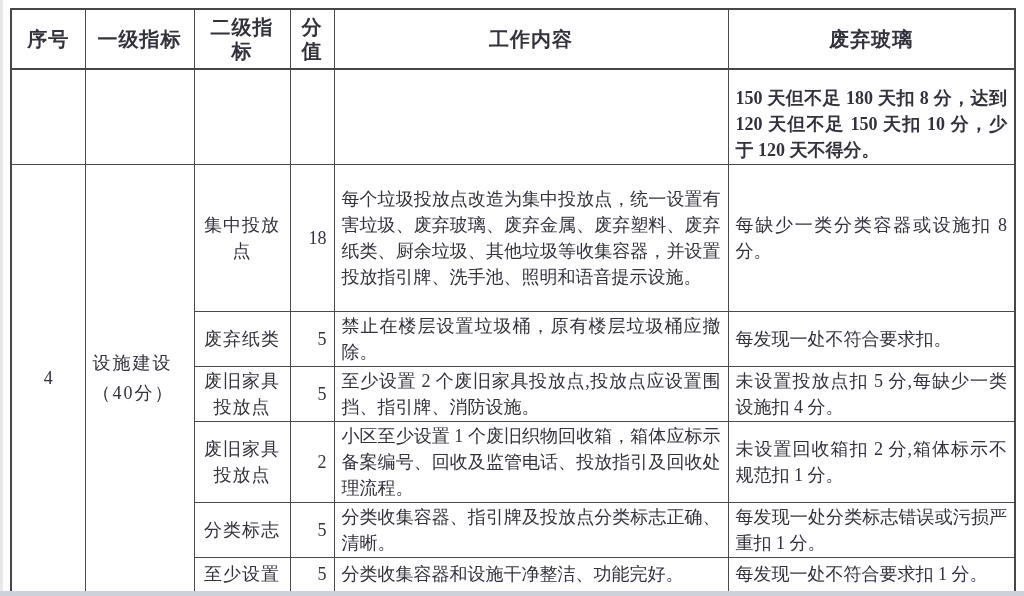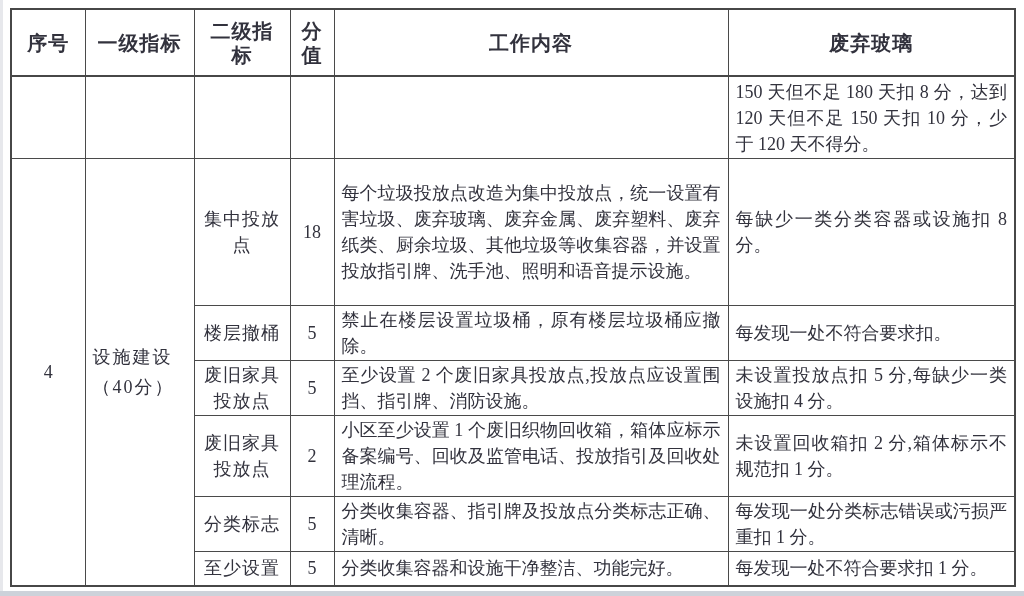--- a/index.html
+++ b/index.html
@@ -29,72 +29,72 @@
     border-bottom:2px solid #474747;
     letter-spacing:1px;
     line-height:24px;
   }
   td.c-center{text-align:center;}
   td.c-left{text-align:justify;text-justify:inter-ideograph;}
   td.serial{font-size:20px;text-align:center;}
   td.level1{letter-spacing:2px;}
   td.level1 .l1-line{display:block;line-height:30px;}
   td.level2{text-align:center;letter-spacing:1px;line-height:30px;margin-left:48px;}
-  td.score-val{text-align:center;font-size:19px;}
+  td.score-val{text-align:right;font-size:19px;}
   td.work, td.rule{text-align:justify;text-justify:inter-ideograph;}
 </style>
 </head>
 <body>
 
 <div class="edge-left"></div>
 
 <div class="table-wrap">
   <table class="score-table">
     <colgroup>
       <col style="width:74px">
       <col style="width:109px">
       <col style="width:96px">
       <col style="width:44px">
       <col style="width:394px">
       <col style="width:287px">
     </colgroup>
 
     <tbody>
-        <tr class="header-row" style="height:67px">
+        <tr class="header-row" style="height:60px">
       <th>序号</th>
       <th>一级指标</th>
       <th>二级指标</th>
       <th>分值</th>
       <th>工作内容</th>
       <th>废弃玻璃</th>
     </tr>
 
     <tr style="height:82px">
       <td class="c-center"></td>
       <td class="c-center"></td>
       <td class="c-center"></td>
       <td class="c-center"></td>
       <td class="c-left"></td>
-      <td class="rule" style="vertical-align:top;padding-top:2px;">150 天但不足 180 天扣 8 分，达到 120 天但不足 150 天扣 10 分，少于 120 天不得分。</td>
+      <td class="rule" style="vertical-align:top;padding-top:15px;font-weight:bold;">150 天但不足 180 天扣 8 分，达到 120 天但不足 150 天扣 10 分，少于 120 天不得分。</td>
     </tr>
 
     <tr style="height:147px">
       <td class="serial" rowspan="6">4</td>
       <td class="level1" rowspan="6">
         <span class="l1-line">设施建设</span>
         <span class="l1-line">（40分）</span>
       </td>
       <td class="level2">集中投放点</td>
       <td class="score-val">18</td>
       <td class="work">每个垃圾投放点改造为集中投放点，统一设置有害垃圾、废弃玻璃、废弃金属、废弃塑料、废弃纸类、厨余垃圾、其他垃圾等收集容器，并设置投放指引牌、洗手池、照明和语音提示设施。</td>
       <td class="rule">每缺少一类分类容器或设施扣 8 分。</td>
     </tr>
 
     <tr style="height:55px">
-      <td class="level2">楼层撤桶</td>
+      <td class="level2">废弃纸类</td>
       <td class="score-val">5</td>
       <td class="work">禁止在楼层设置垃圾桶，原有楼层垃圾桶应撤除。</td>
       <td class="rule">每发现一处不符合要求扣。</td>
     </tr>
 
     <tr style="height:50px">
       <td class="level2">废旧家具投放点</td>
       <td class="score-val">5</td>
       <td class="work">至少设置 2 个废旧家具投放点,投放点应设置围挡、指引牌、消防设施。</td>
       <td class="rule">未设置投放点扣 5 分,每缺少一类设施扣 4 分。</td>

